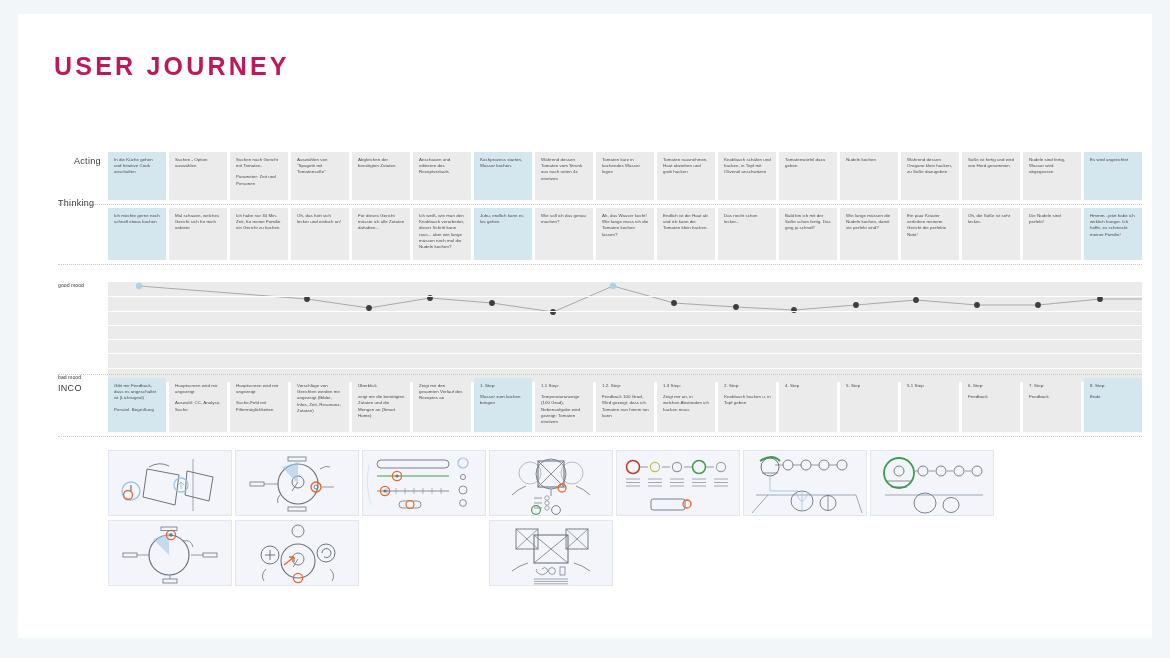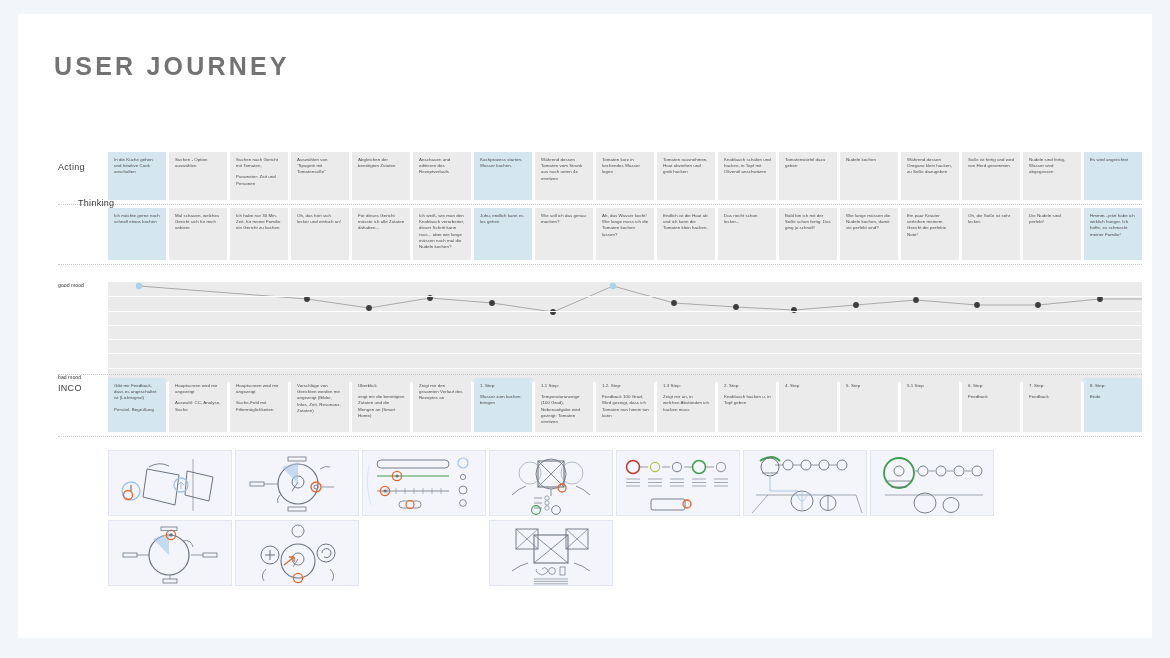--- a/index.html
+++ b/index.html
@@ -40,21 +40,21 @@
     background: #ffffff;
   }
 
   
   #title-block {
     position: absolute;
     left: 36px;
     top: 36px;
   }
   .title-line {
-    color: #737373;
+    color: #be185d;
     font-size: 25px;
     font-weight: bold;
     letter-spacing: 3.2px;
     line-height: 33px;
     white-space: nowrap;
   }
 
   
   .row-label {
     position: absolute;
@@ -145,21 +145,21 @@
   <div class="frame-band band-bottom"></div>
   <div class="frame-band band-left"></div>
   <div class="frame-band band-right"></div>
 
   <div id="canvas">
 
     <div id="title-block">
       <div class="title-line">USER JOURNEY</div>
     </div>
 
-    <div class="row-label" style="top:148px;">Acting</div>
+    <div class="row-label" style="top:142px;margin-left:16px;">Acting</div>
     <div class="track" id="track-acting" style="top:138px;">
         <div class="cell hl" style="width: 61px; height: 48px;">
           <p>In die Küche gehen und Intuitive Cook anschalten</p>
         </div>
         <div class="cell" style="width: 61px; height: 48px;">
           <p>Suchen - Option auswählen</p>
         </div>
         <div class="cell" style="width: 61px; height: 48px;">
           <p>Suchen nach Gericht mit Tomaten,</p>
           <p>Parameter: Zeit und Personen</p>
@@ -203,21 +203,21 @@
         <div class="cell" style="width: 61px; height: 48px;">
           <p>Nudeln sind fertig, Wasser wird abgegossen</p>
         </div>
         <div class="cell hl" style="width: 61px; height: 48px;">
           <p>Es wird angerichtet</p>
         </div>
       </div>
 
     <div class="divider" style="top:190px;"></div>
 
-    <div class="row-label" style="top:184px;margin-left:20px;">Thinking</div>
+    <div class="row-label" style="top:184px;">Thinking</div>
     <div class="track" id="track-thinking" style="top:194px;">
         <div class="cell hl" style="width: 61px; height: 52px;">
           <p>Ich möchte gerne noch schnell etwas kochen</p>
         </div>
         <div class="cell" style="width: 61px; height: 52px;">
           <p>Mal schauen, welches Gericht sich für mich anbiete</p>
         </div>
         <div class="cell" style="width: 61px; height: 52px;">
           <p>Ich habe nur 30 Min. Zeit, für meine Familie ein Gericht zu kochen</p>
         </div>

